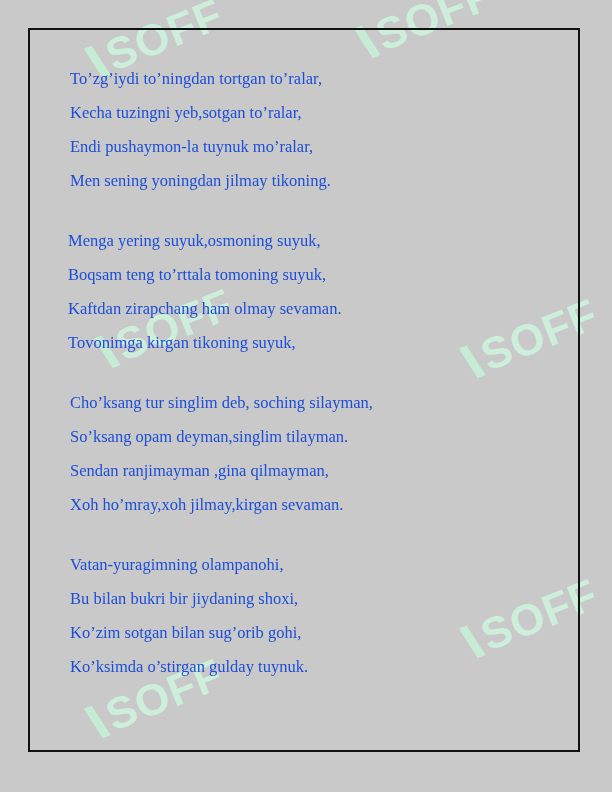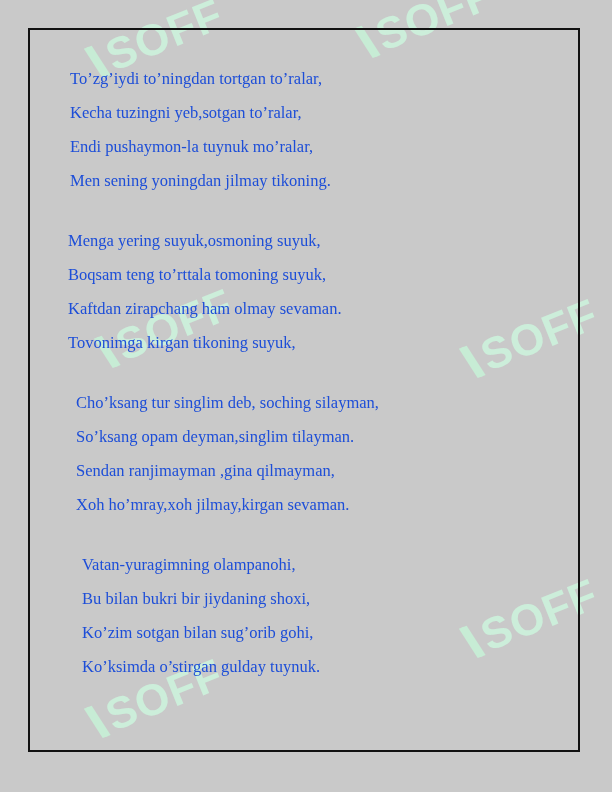--- a/index.html
+++ b/index.html
@@ -73,22 +73,22 @@
     margin-bottom: 26px;
   }
   .line {
     font-size: 16.5px;
     line-height: 34px;
     color: #1d4ed8;
     white-space: pre;
   }
   .stanza:nth-child(1) { margin-left: 2px; }
   .stanza:nth-child(2) { }
-  .stanza:nth-child(3) { margin-left: 8px; }
-  .stanza:nth-child(4) { margin-left: 14px; }
+  .stanza:nth-child(3) { margin-left: 2px; }
+  .stanza:nth-child(4) { margin-left: 2px; }
 </style>
 </head>
 <body>
 
 <div id="page">
 
   <div id="watermarks">
     <div class="wm" style="left:80px; top:40px;">
       <span class="wm-logo">\\</span>
       <span class="wm-text">SOFF</span>

